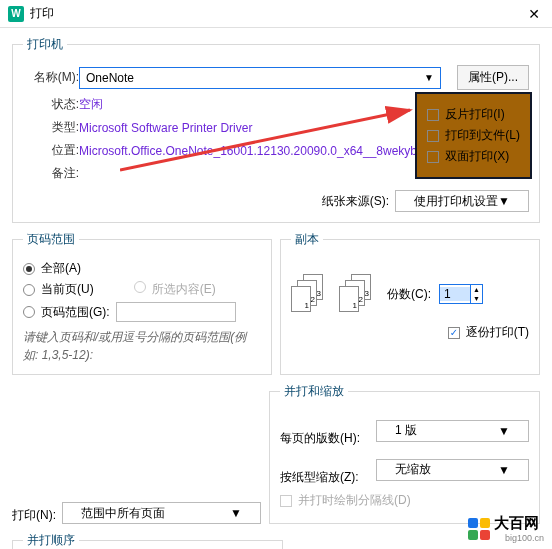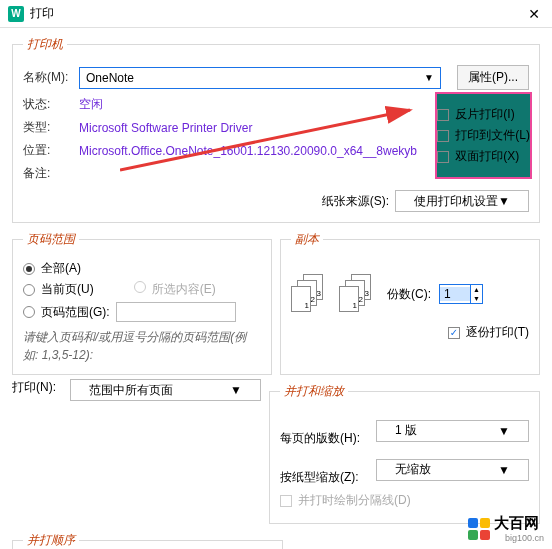--- a/index.html
+++ b/index.html
@@ -3,30 +3,30 @@
 <meta charset="utf-8">
 <style>
 * { box-sizing: border-box; margin: 0; padding: 0; font-family: "Microsoft YaHei", Arial, sans-serif; font-size: 12px; }
 body { background: #fff; width: 552px; height: 549px; position: relative; overflow: hidden; }
 .titlebar { display: flex; align-items: center; height: 28px; padding: 0 8px; border-bottom: 1px solid #e0e0e0; }
 .titlebar .logo { width: 16px; height: 16px; background: #0a8; border-radius: 2px; margin-right: 6px; display: flex; align-items: center; justify-content: center; color: #fff; font-size: 10px; font-weight: bold; }
 .titlebar .title { flex: 1; }
 .titlebar .close { width: 20px; text-align: center; font-size: 14px; }
 .content { padding: 4px 12px; }
 fieldset { border: 1px solid #d9d9d9; padding: 8px 10px 10px; margin-top: 4px; }
-legend { padding: 0 4px; color: #c2410c; font-style: italic; }
+legend { padding: 0 4px; color: #0c4a6e; }
 .row { display: flex; align-items: center; margin: 4px 0; }
-.lbl { width: 56px; color: #333; }
+.lbl { width: 56px; color: #333; text-align: right; }
 .name-select { flex: 1; border: 1px solid #1a73e8; height: 22px; display: flex; align-items: center; padding: 0 6px; background: #fff; justify-content: space-between; }
 .name-select .caret { font-size: 10px; }
 .btn { border: 1px solid #bbb; background: #f5f5f5; padding: 3px 10px; margin-left: 16px; min-width: 72px; text-align: center; }
 .status-lines { margin-top: 4px; }
 .status-lines .row { margin: 6px 0; }
 .status-lines .val { flex: 1; color: #6d28d9; white-space: nowrap; overflow: hidden; }
-.opt-box { position: absolute; right: 20px; top: 92px; border: 2px solid #ec4899; padding: 8px 0; background: #0f766e; }
+.opt-box { position: absolute; right: 20px; top: 92px; border: 2px solid #0f172a; padding: 8px 10px; background: #a16207; }
 .opt-box .chk { display: flex; align-items: center; margin: 4px 0; gap: 6px; }
 .chkbox { width: 12px; height: 12px; border: 1px solid #888; display: inline-block; }
 .chkbox.checked::after { content: "✓"; display: block; font-size: 10px; line-height: 10px; color: #1a73e8; margin-left: 1px; }
 .src-row { display: flex; justify-content: flex-end; align-items: center; margin-top: 8px; gap: 6px; }
 .select-box { border: 1px solid #bbb; height: 22px; display: flex; align-items: center; padding: 0 18px; justify-content: space-between; min-width: 110px; background: #fff; }
 .two-col { display: flex; gap: 8px; margin-top: 4px; }
 .two-col > fieldset { flex: 1; }
 .radio { width: 12px; height: 12px; border: 1px solid #888; border-radius: 50%; display: inline-block; margin-right: 6px; position: relative; }
 .radio.selected::after { content: ""; width: 6px; height: 6px; background: #333; border-radius: 50%; position: absolute; top: 2px; left: 2px; }
 .radio.disabled { border-color: #ccc; }
@@ -168,21 +168,21 @@
         </div>
       </div>
       <div class="row" style="justify-content:flex-end;margin-top:10px">
         <span class="chkbox checked"></span>
         <span style="margin-left:6px">逐份打印(T)</span>
       </div>
     </fieldset>
   </div>
 
   <div class="two-col">
-    <div style="flex:1;display:flex;align-items:flex-start;gap:14px">
+    <div style="flex:1;display:flex;align-items:flex-end;gap:6px">
       <span>打印(N):</span>
       <div class="select-box" style="flex:1">
         <span>范围中所有页面</span>
         <span class="caret">▼</span>
       </div>
     </div>
     <fieldset style="flex:1">
       <legend>并打和缩放</legend>
       <div class="zoom-row">
         <span class="zl">每页的版数(H):</span>

